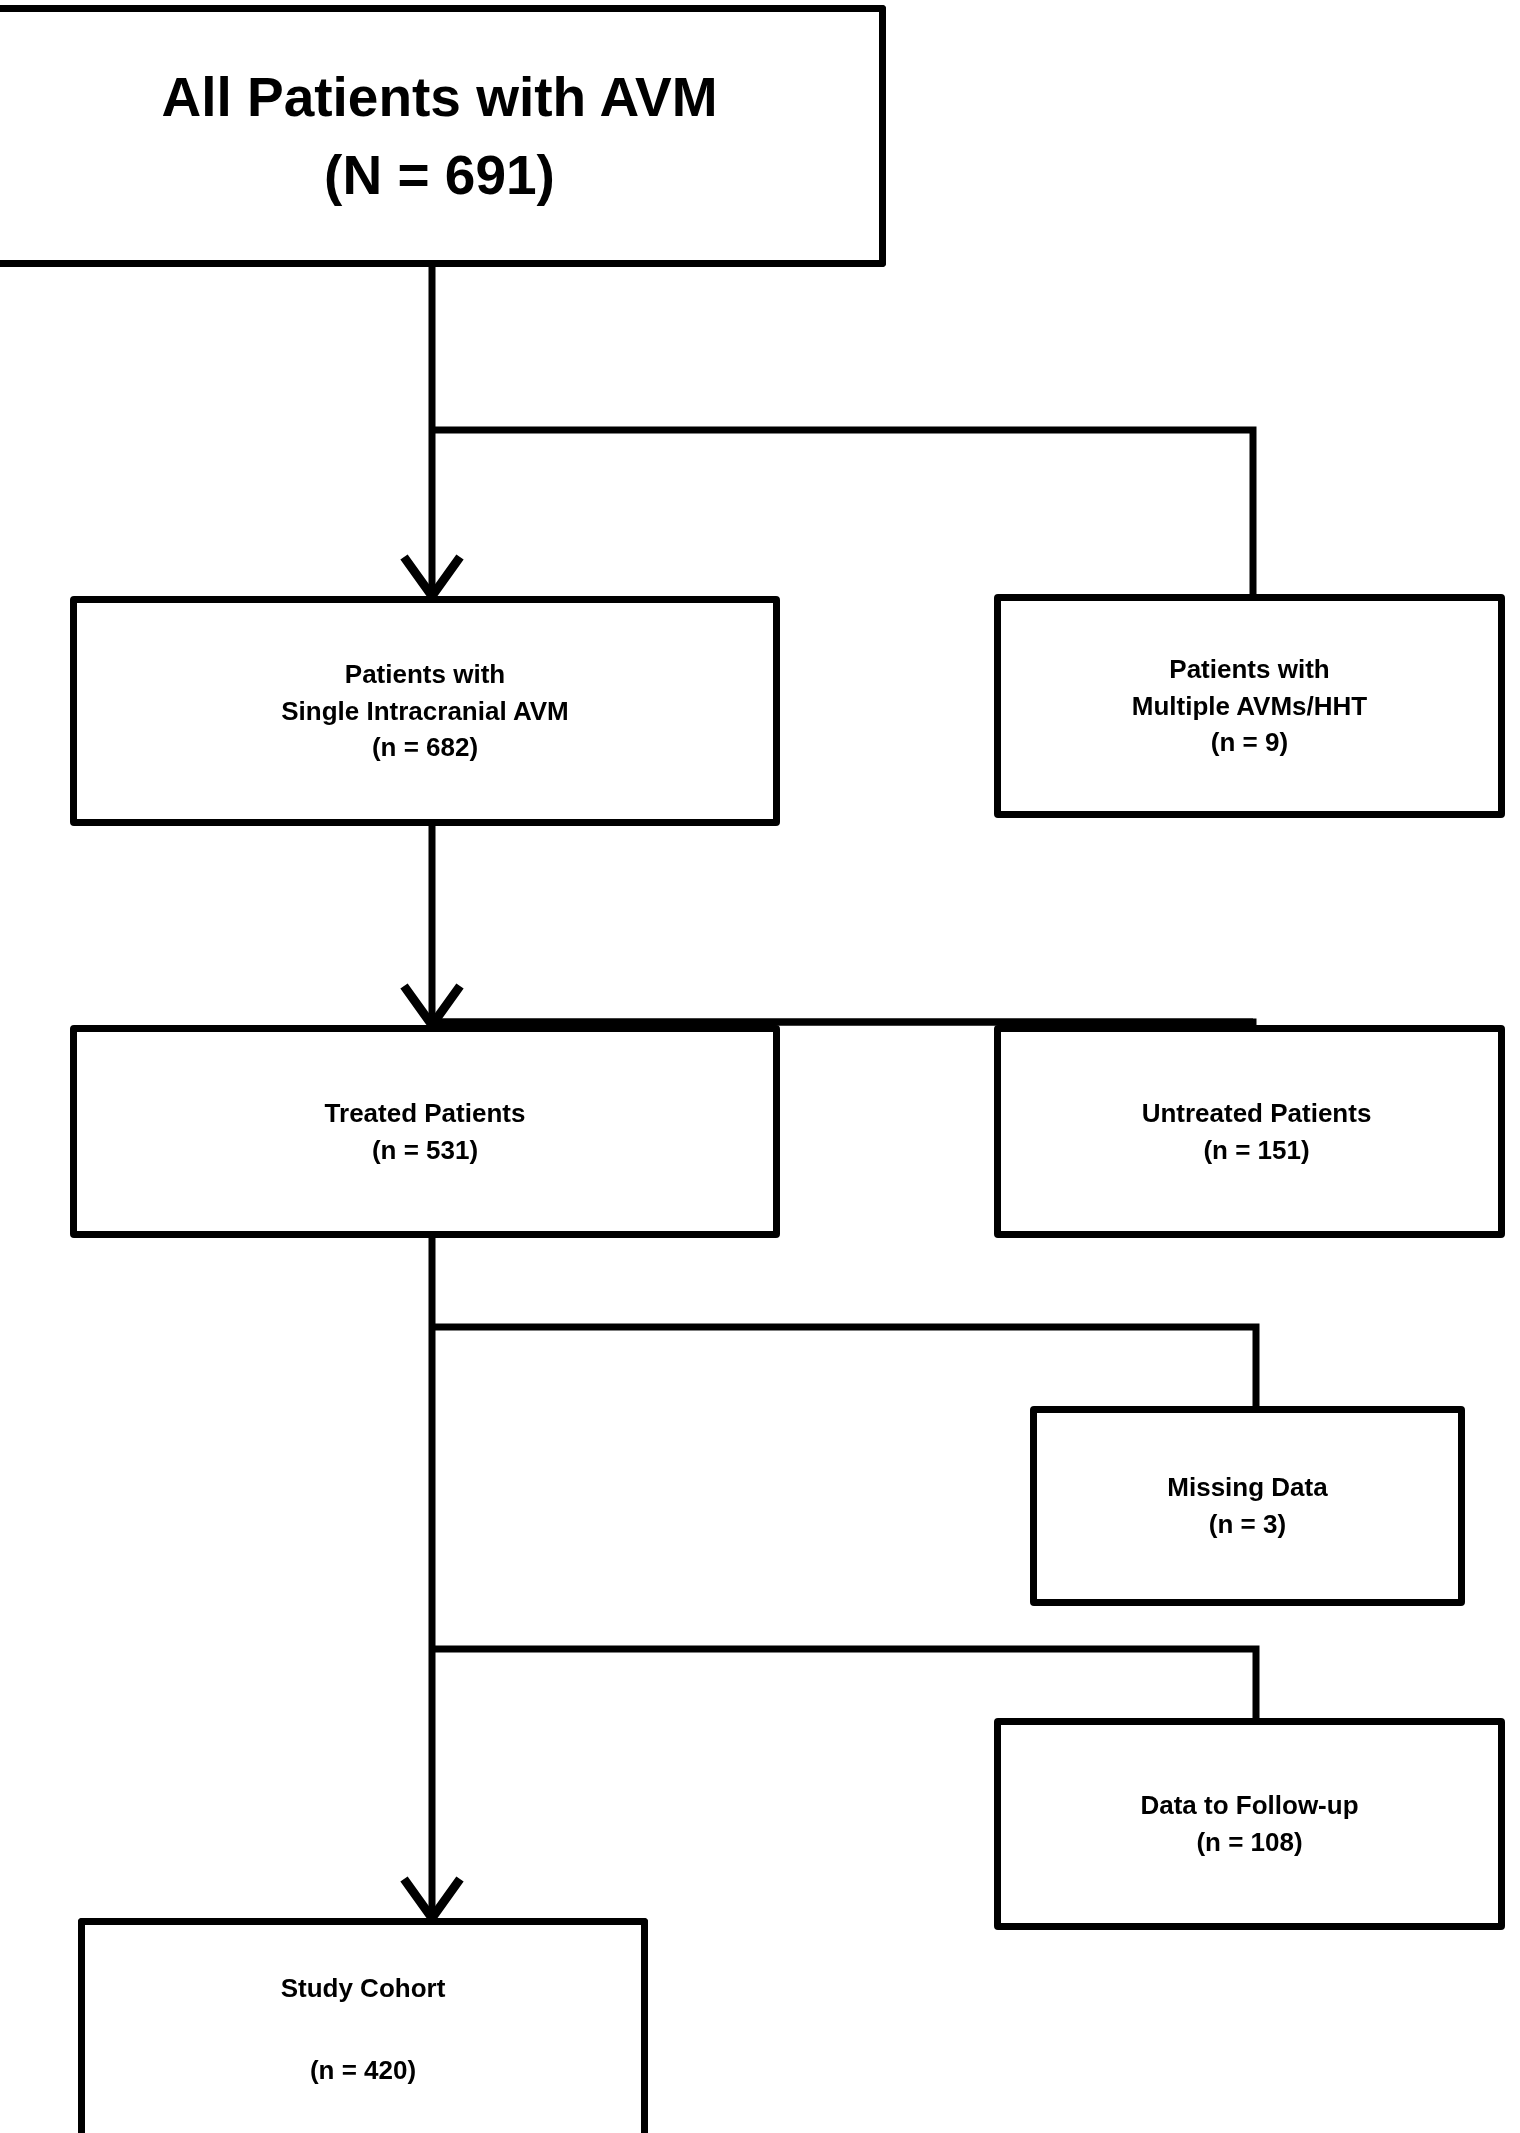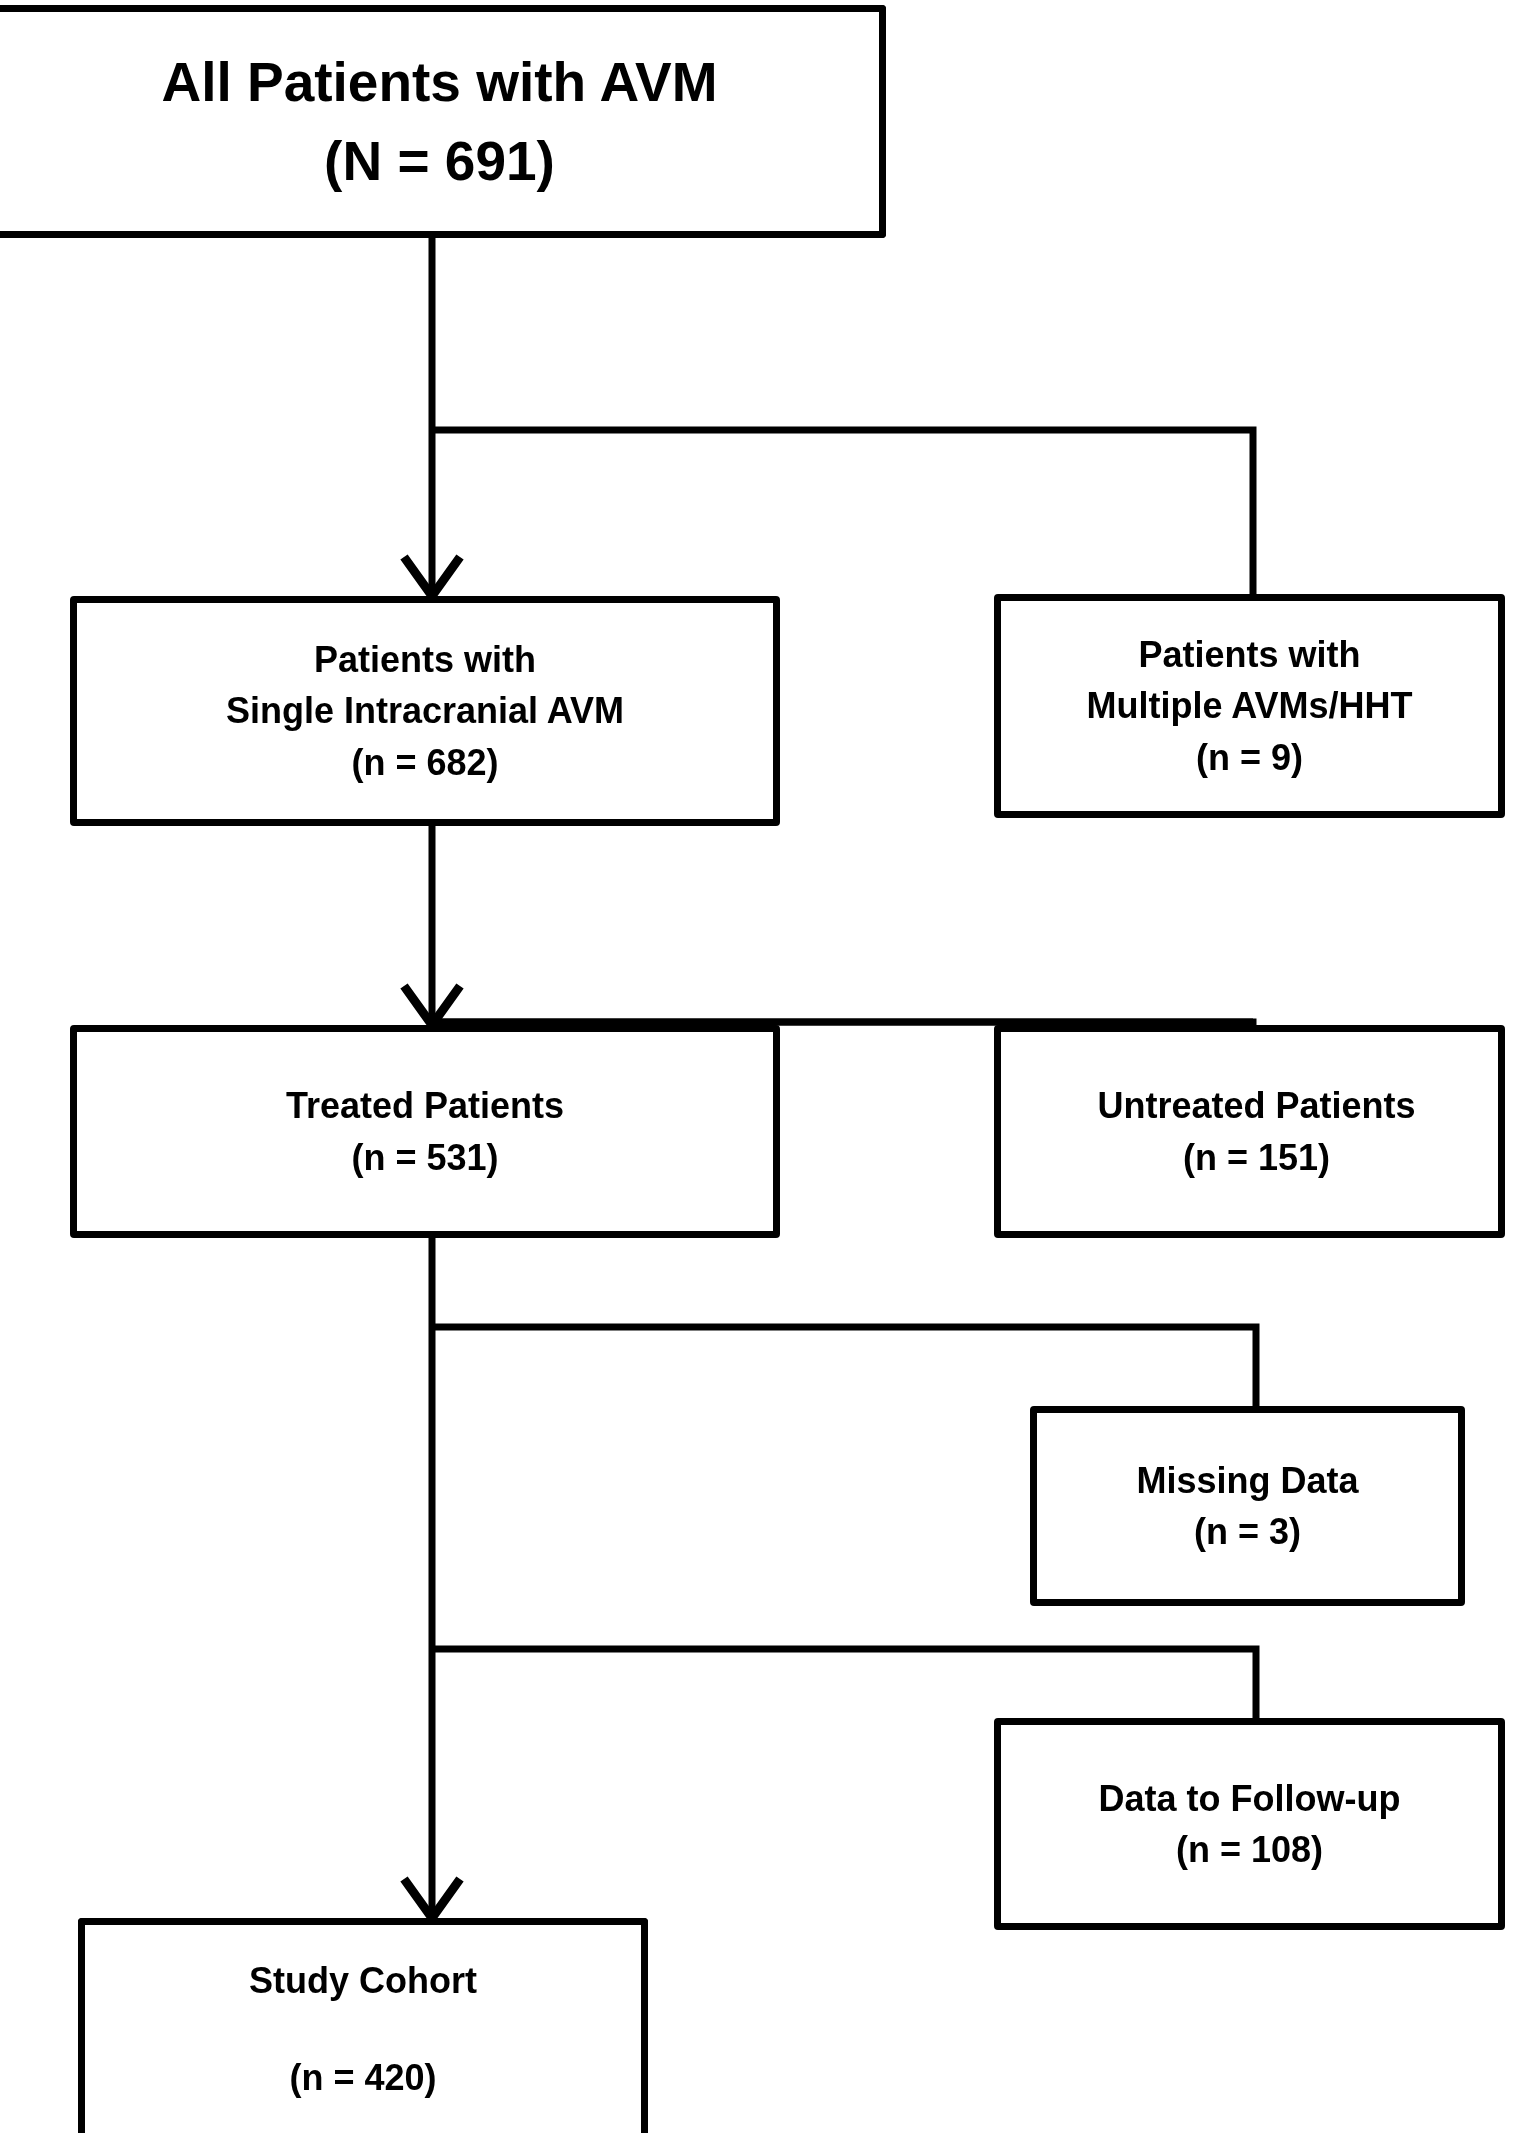--- a/index.html
+++ b/index.html
@@ -39,21 +39,21 @@
     line-height: 1.42;
     z-index: 2;
   }
   .node .line {
     display: block;
     white-space: nowrap;
   }
 
   
   #node-all-patients {
-    left: 0px;  top: 5px;  width: 886px;  height: 233px;
+    left: 0px;  top: 5px;  width: 886px;  height: 262px;
     border-left: none;
     border-radius: 0 4px 4px 0;
   }
   #node-all-patients .line { font-size: 55px; }
 
   #node-single-avm {
     left: 70px;  top: 596px;  width: 710px;  height: 230px;
   }
   #node-multiple-avm {
     left: 994px;  top: 594px;  width: 511px;  height: 224px;
@@ -69,21 +69,21 @@
   }
   #node-lost-followup {
     left: 994px;  top: 1718px;  width: 511px;  height: 212px;
   }
   #node-study-cohort {
     left: 78px;  top: 1918px;  width: 570px;  height: 215px;
     border-bottom: none;
     border-radius: 4px 4px 0 0;
     gap: 45px;
   }
-  .node .line { font-size: 36px; }
+  .node .line { font-size: 26px; }
   #node-all-patients .line { font-size: 55px; }
 </style>
 </head>
 <body>
 
 <div id="flow-root">
 
   <svg id="flow-svg" viewBox="0 0 1520 2133" aria-hidden="true">
     <g stroke="#000000" stroke-width="7" fill="none" stroke-linecap="butt">
 

